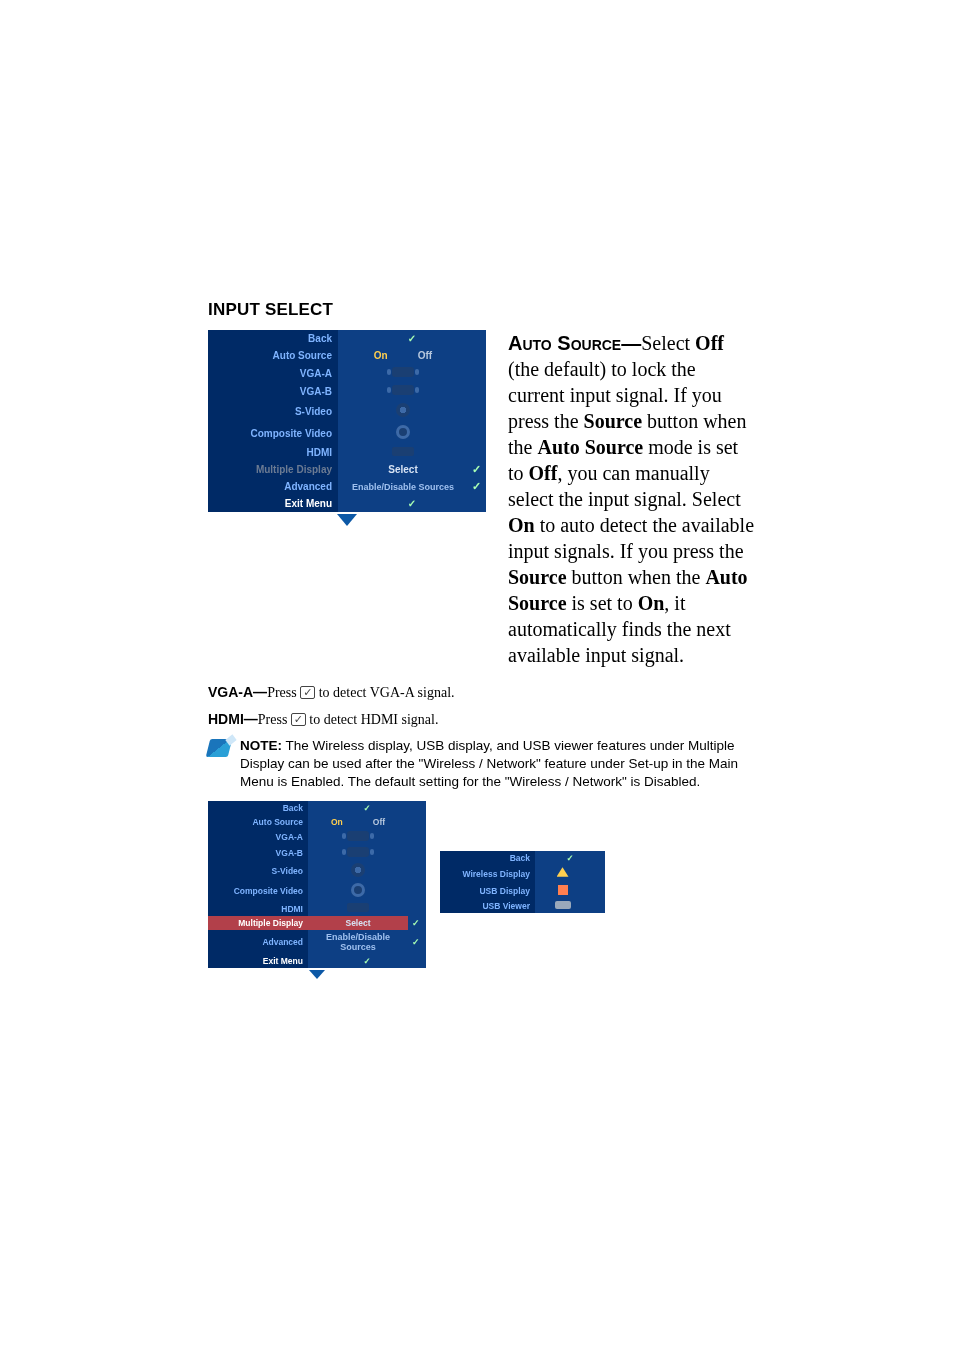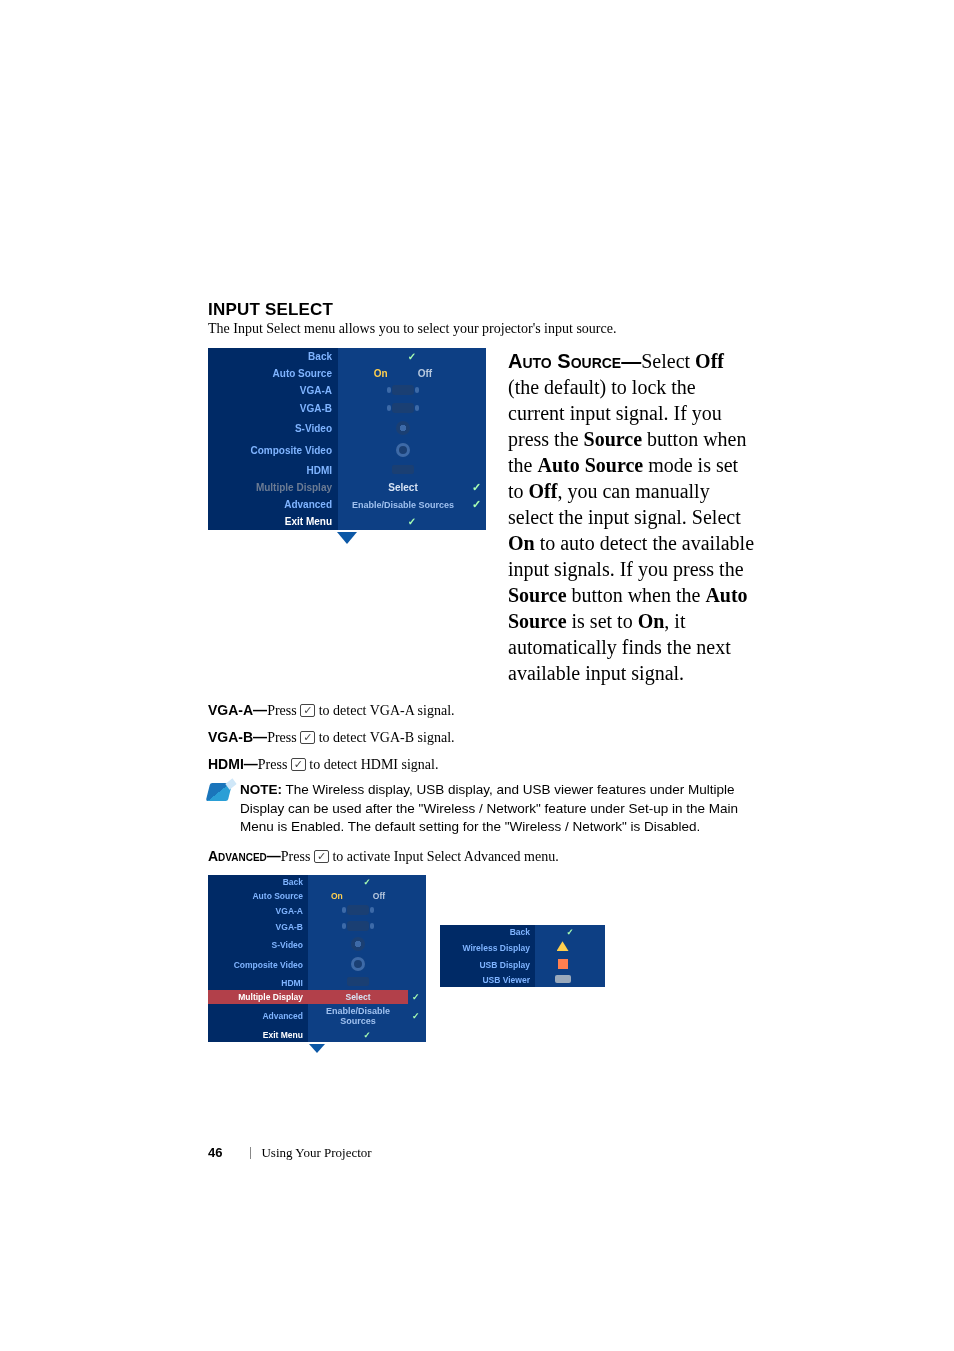--- a/index.html
+++ b/index.html
@@ -60,21 +60,20 @@
   .footer .pn { font-weight: 700; margin-right: 18px; }
   .footer .sep { display:inline-block; border-left:1px solid #888; height:12px; margin:0 10px; vertical-align:-2px; }
   .footer .ftxt { font-family: Georgia, "Times New Roman", serif; }
 </style>
 </head>
 <body>
 
 <div class="page">
 
   <h2 class="sect">INPUT SELECT</h2>
-  <p class="body">The Input Select menu allows you to select your projector's input source.</p>
 
   <div class="two-col">
     <div class="left">
       <table class="menu-table" id="menu-main">
           <tbody>
             <tr class="">
               <td class="menu-label" style="width:130px;">Back</td>
               <td class="menu-val" style="width:148px" colspan="2"><span class="check-ico">✓</span></td>
             </tr>
             <tr class="">
@@ -127,36 +126,30 @@
           </tbody>
         </table>
     </div>
     <div class="right">
       <span class="lbl" style="font-family:Arial,Helvetica,sans-serif;font-weight:700;font-variant:small-caps;">Auto Source—</span><span class="serif" id="autoSourceText">Select <b>Off</b> (the default) to lock the current input signal. If you press the <b>Source</b> button when the <b>Auto <b>Source</b></b> mode is set to <b>Off</b>, you can manually select the input signal. Select <b>On</b> to auto detect the available input signals. If you press the <b>Source</b> button when the <b>Auto <b>Source</b></b> is set to <b>On</b>, it automatically finds the next available input signal.</span>
     </div>
   </div>
 
   <div class="defs" id="defs">
       <div class="row"><span class="lbl ">VGA-A—</span><span class="serif">Press </span><span class="enter-key"></span><span class="serif"> to detect VGA-A signal.</span></div>
-      <div class="row"><span class="lbl ">VGA-B—</span><span class="serif">Press </span><span class="enter-key"></span><span class="serif"> to detect VGA-B signal.</span></div>
       <div class="row"><span class="lbl ">HDMI—</span><span class="serif">Press </span><span class="enter-key"></span><span class="serif"> to detect HDMI signal.</span></div>
     </div>
 
   <div class="note-block">
     <div class="note-icon"></div>
     <div class="note-text">
       <span class="nb">NOTE:</span><span> The Wireless display, USB display, and USB viewer features under Multiple Display can be used after the "Wireless / Network" feature under Set-up in the Main Menu is Enabled. The default setting for the "Wireless / Network" is Disabled.</span>
     </div>
   </div>
 
-  <div class="defs">
-    <div class="row">
-      <span class="lbl smcaps">Advanced—</span><span class="serif">Press </span><span class="enter-key"></span><span class="serif"> to activate Input Select Advanced menu.</span>
-    </div>
-  </div>
 
 
   <div class="sub-menus">
     <div class="menu-small">
       <table class="menu-table" id="menu-left">
           <tbody>
             <tr class="">
               <td class="menu-label" style="width:100px;">Back</td>
               <td class="menu-val" style="width:118px" colspan="2"><span class="check-ico">✓</span></td>
             </tr>
@@ -230,17 +223,14 @@
             <tr>
               <td class="menu-label" style="width:95px">USB Viewer</td>
               <td class="menu-val" style="width:55px"><span class="usb-rect"></span></td>
               <td class="tick" style="width:15px"></td>
             </tr>
           </tbody>
         </table>
     </div>
   </div>
 
-  <div class="footer">
-    <span class="pn">46</span><span class="sep"></span><span class="ftxt">Using Your Projector</span>
-  </div>
 
 </div>
 
 </body></html>

